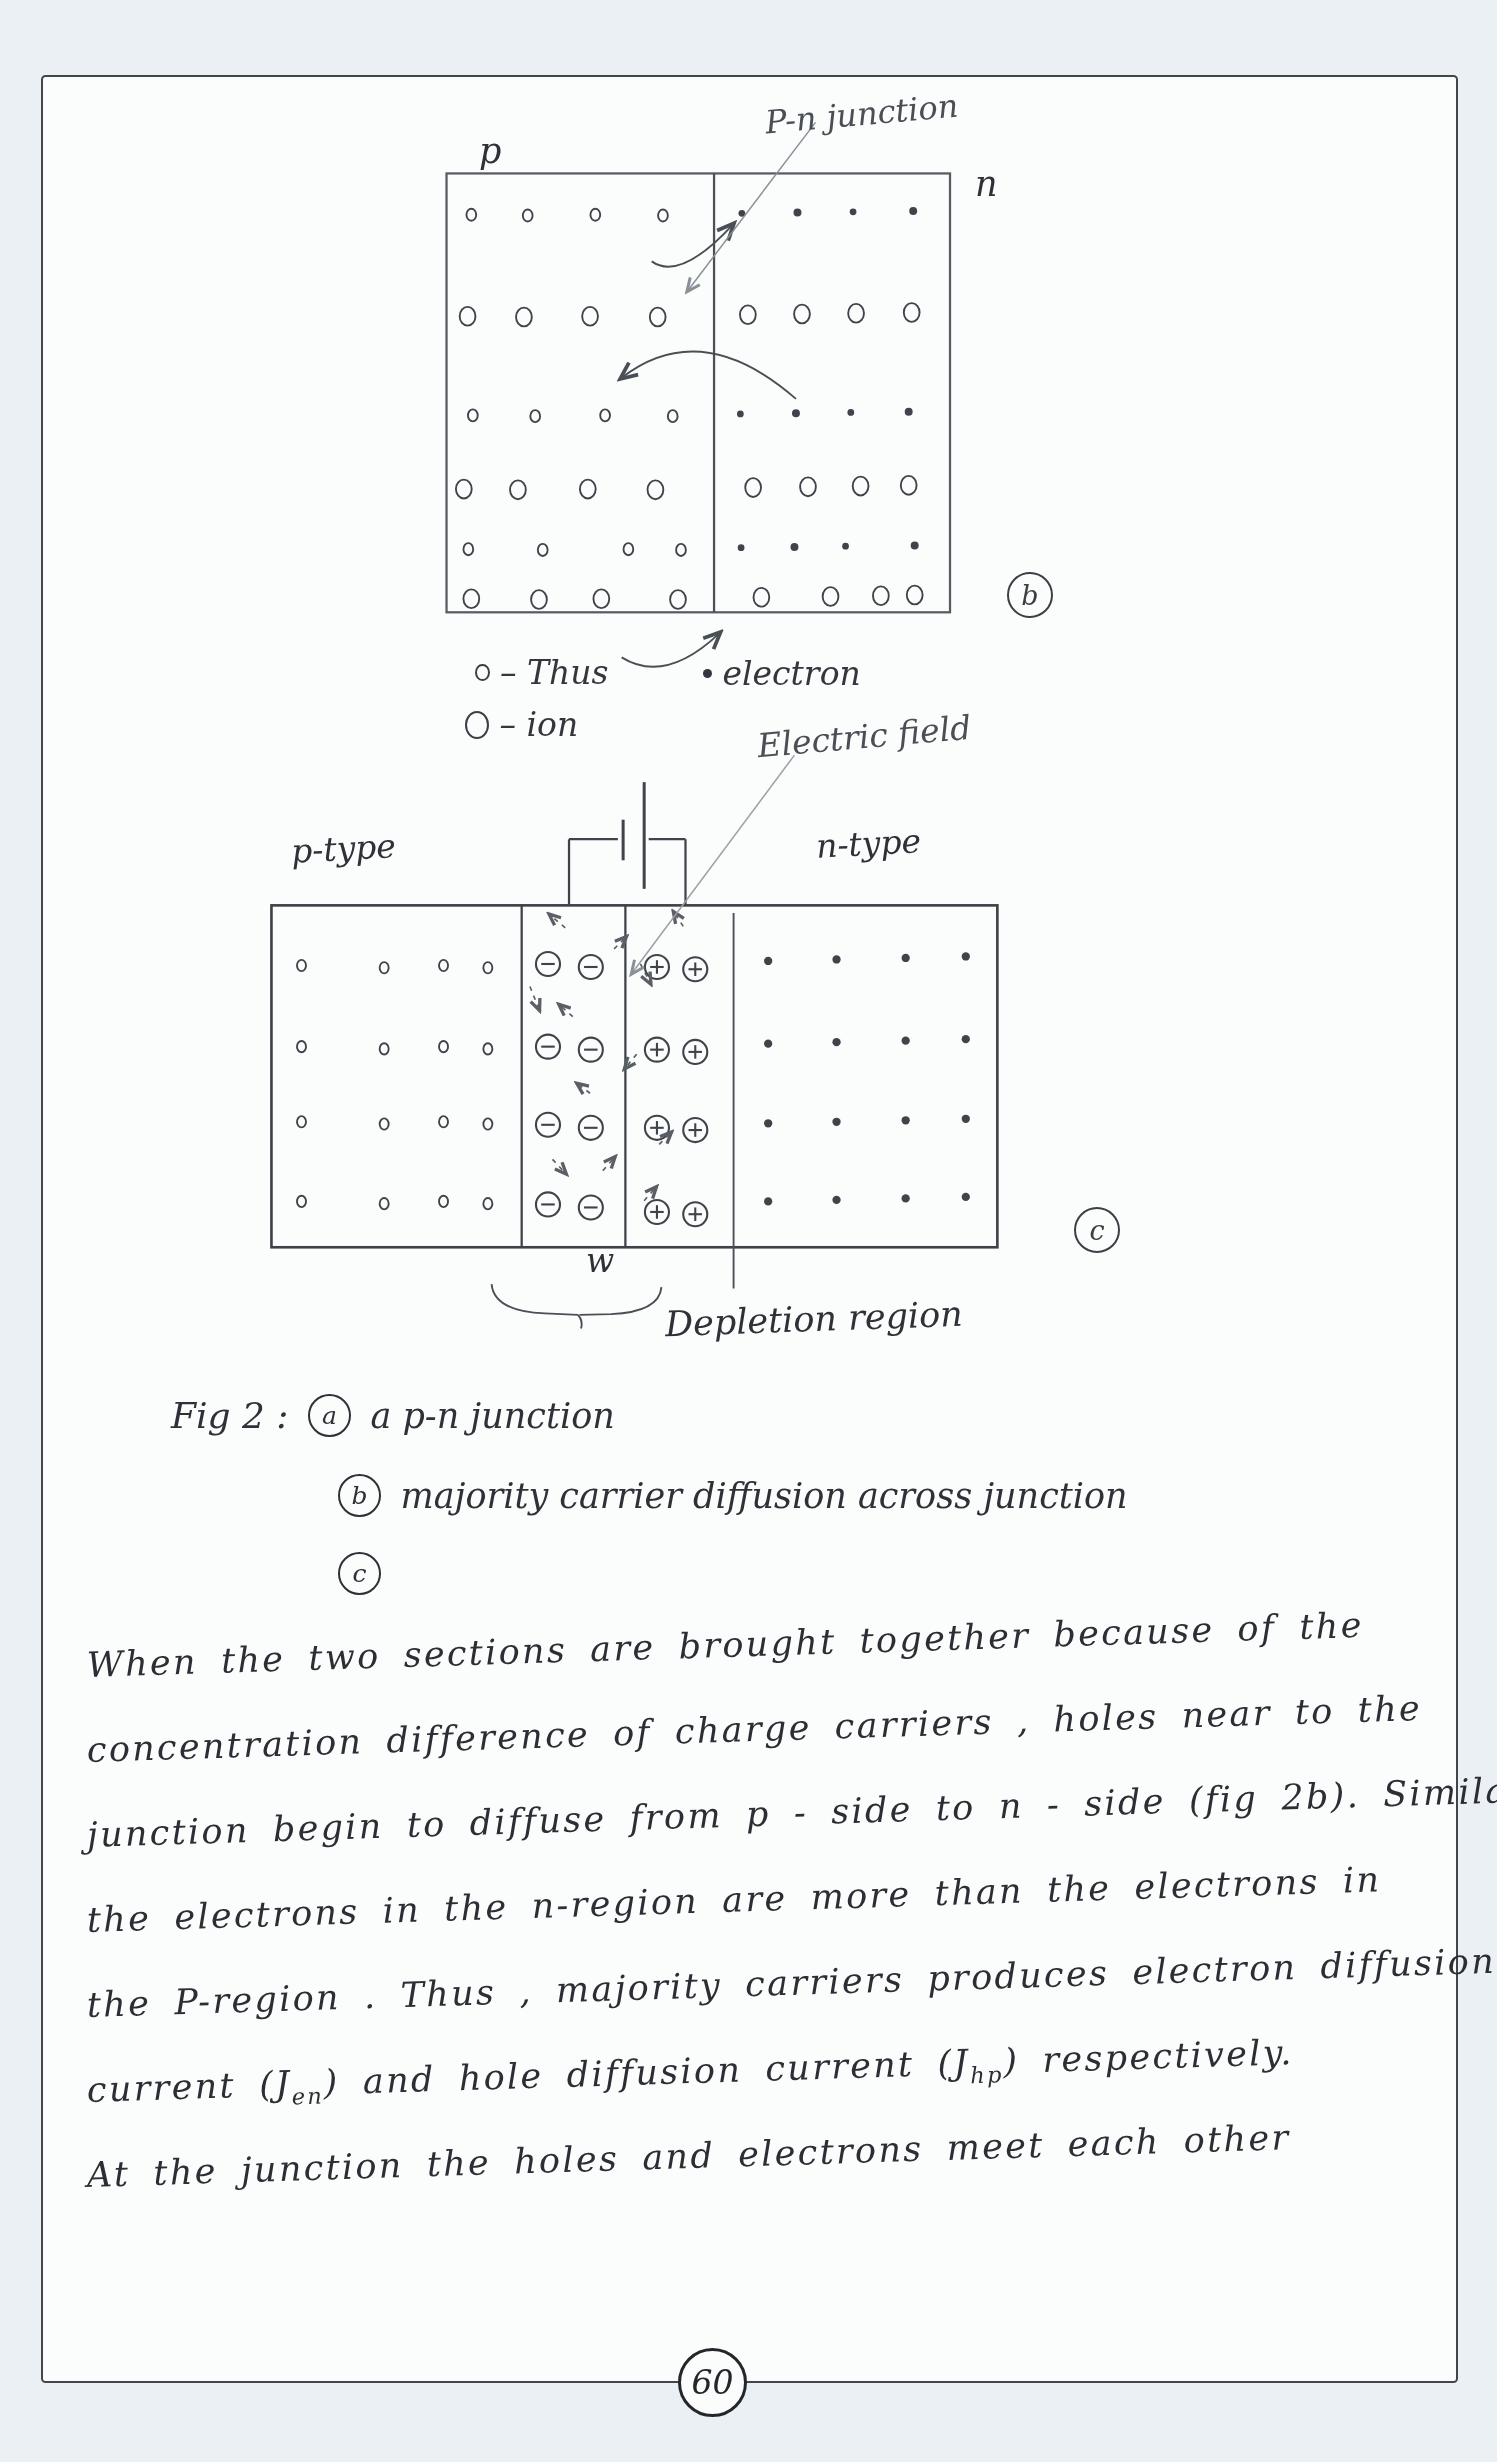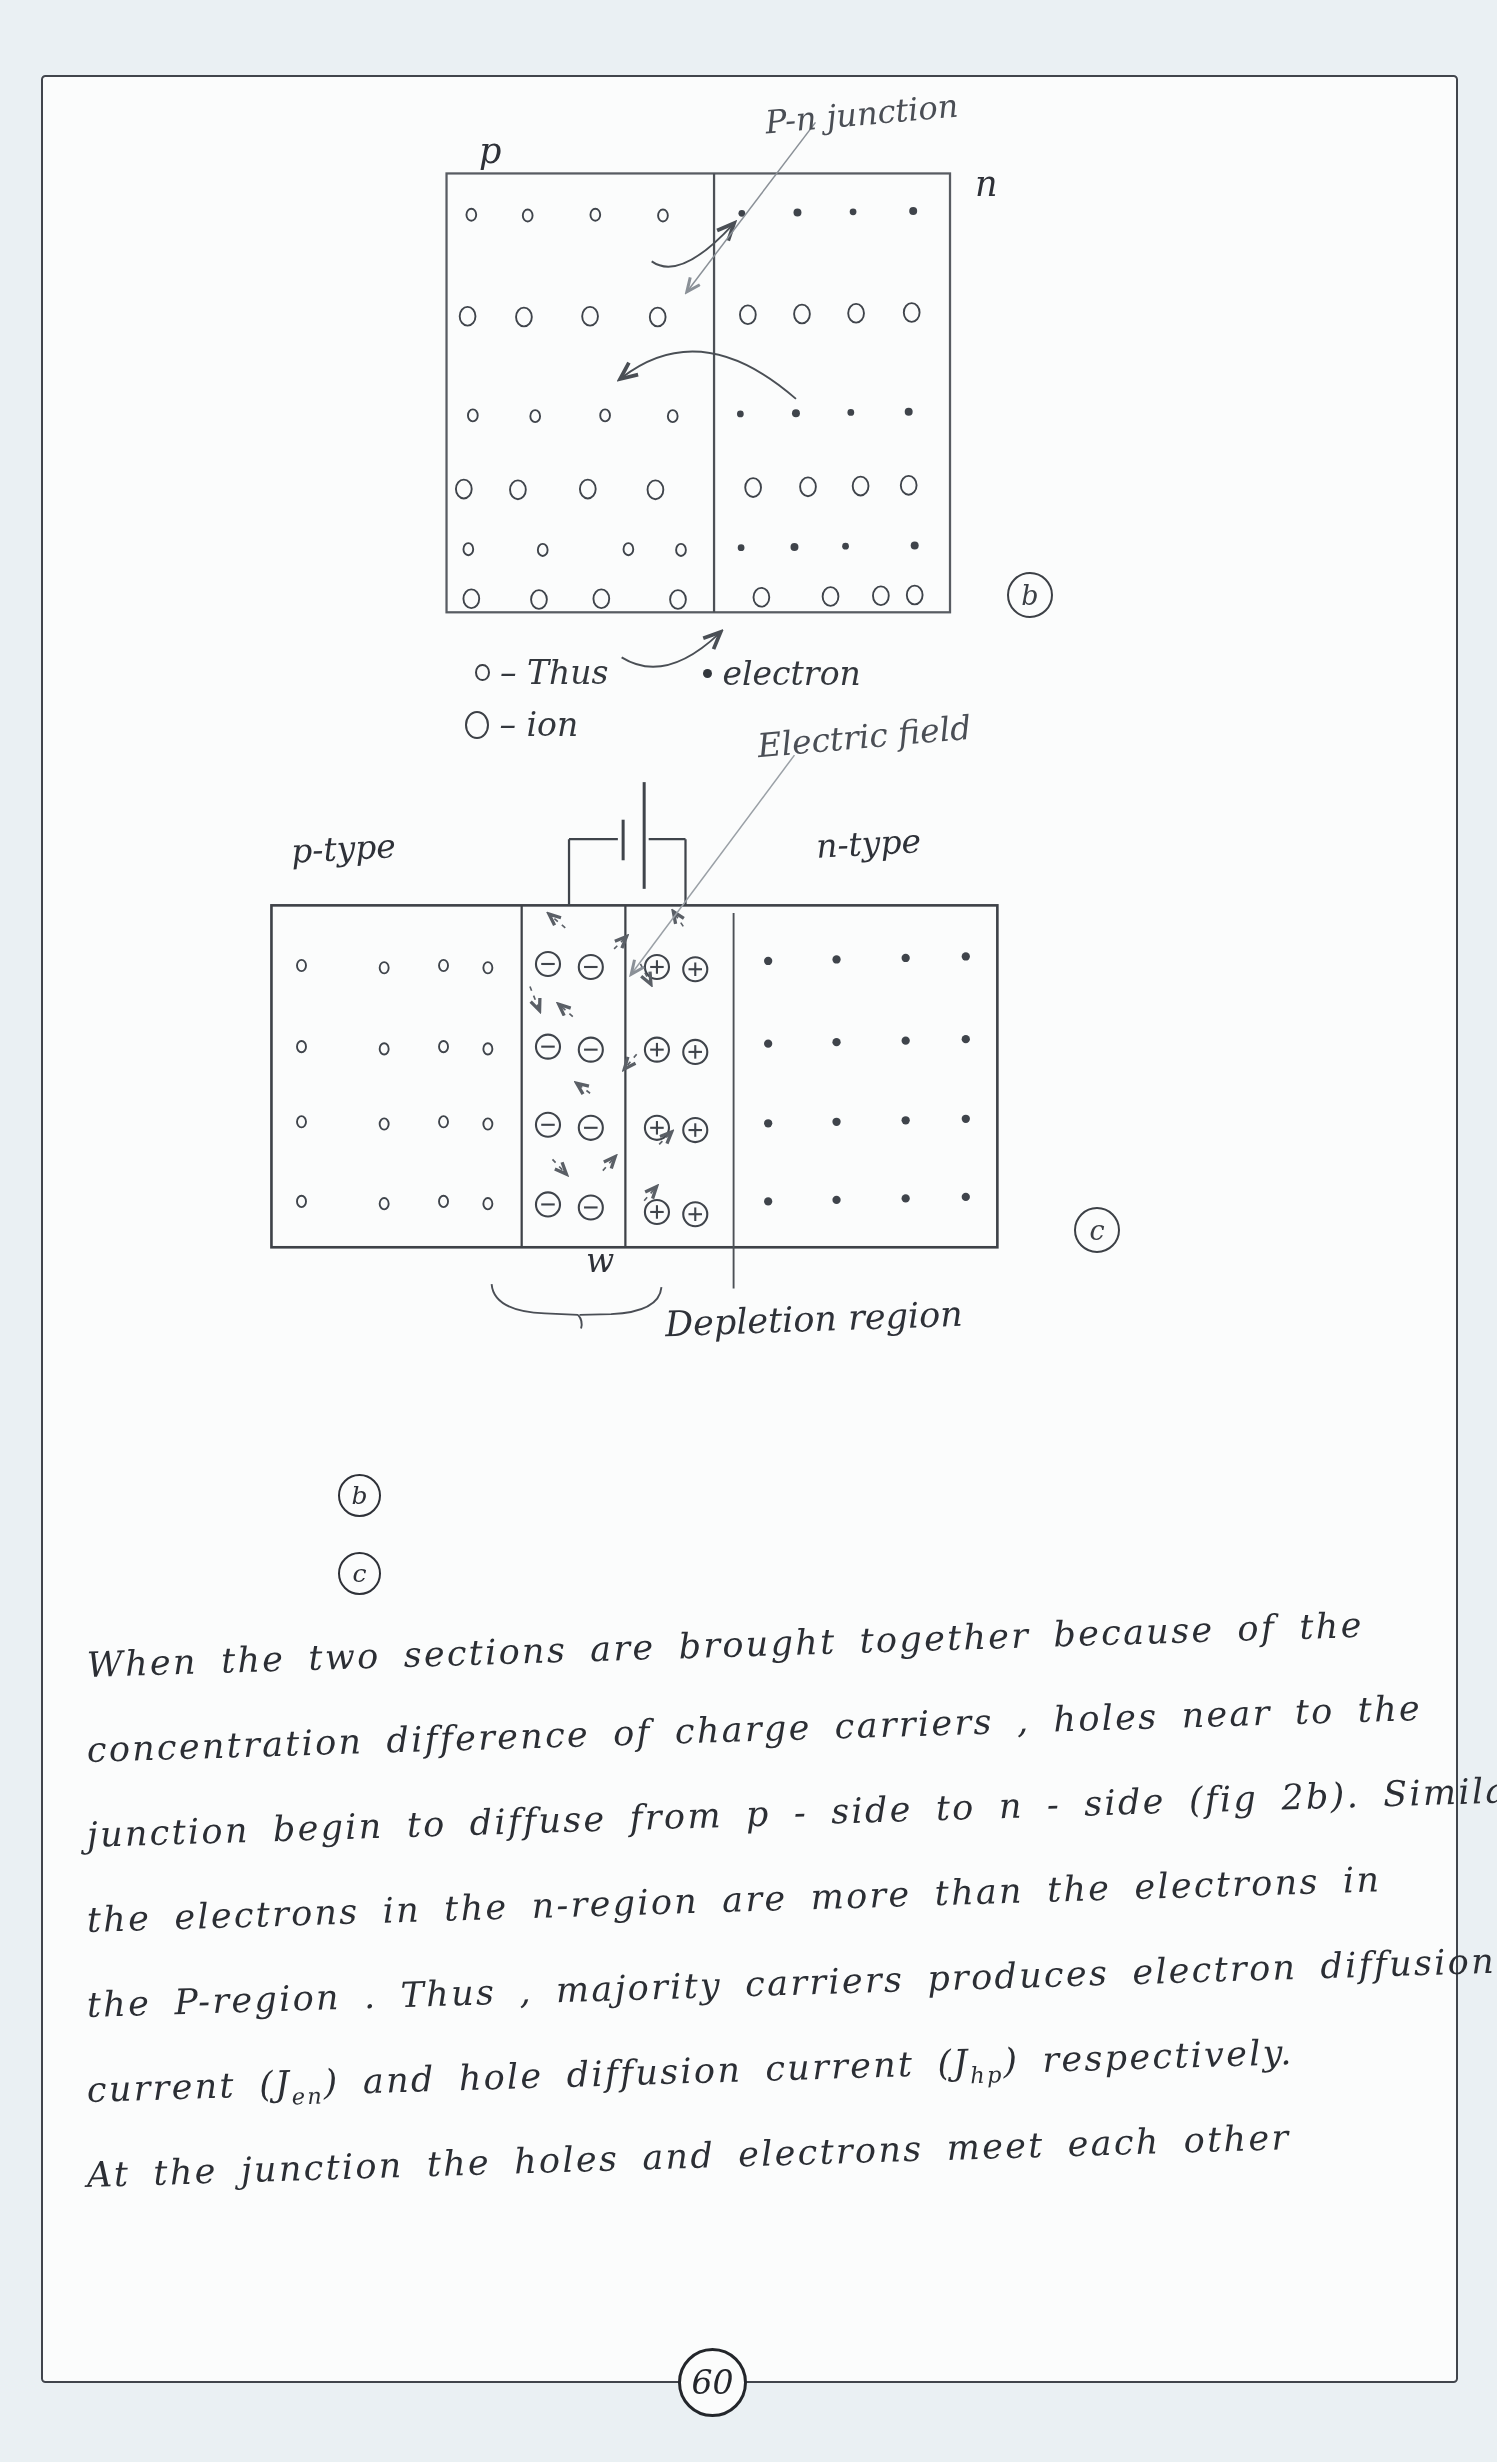--- a/index.html
+++ b/index.html
@@ -260,22 +260,28 @@
     <span>ion</span>
   </div>
 
   <div class="hw pencil" style="left:714px;top:640px;font-size:33px;transform:rotate(-5deg);">Electric field</div>
   <div class="hw" style="left:248px;top:752px;font-size:33px;transform:rotate(-3deg);">p-type</div>
   <div class="hw" style="left:773px;top:747px;font-size:33px;transform:rotate(-3deg);">n-type</div>
   <div class="panel-letter" style="left:1031px;top:1130px;">c</div>
   <div class="hw" style="left:543px;top:1164px;font-size:33px;">w</div>
   <div class="hw" style="left:622px;top:1222px;font-size:35px;transform:rotate(-2deg);">Depletion region</div>
 
+  <div class="caption-row" style="left:128px;top:1317px;">
+    <span class="caption-text" style="font-size:36px;">Fig 2  :</span>
+    <span class="circle-letter">a</span>
+    <span class="caption-text">a p-n junction</span>
+  </div>
   <div class="caption-row" style="left:295px;top:1397px;">
     <span class="circle-letter">b</span>
+    <span class="caption-text">majority carrier diffusion across junction</span>
   </div>
   <div class="caption-row" style="left:295px;top:1475px;">
     <span class="circle-letter">c</span>
   </div>
 
   <div class="para">
     <div class="para-line">When  the two  sections  are  brought  together  because of  the</div>
     <div class="para-line">concentration  difference  of  charge  carriers , holes  near  to the</div>
     <div class="para-line">junction  begin  to diffuse  from p - side  to n - side (fig 2b). Similarly,</div>
     <div class="para-line">the  electrons  in  the  n-region  are  more   than  the  electrons  in</div>

